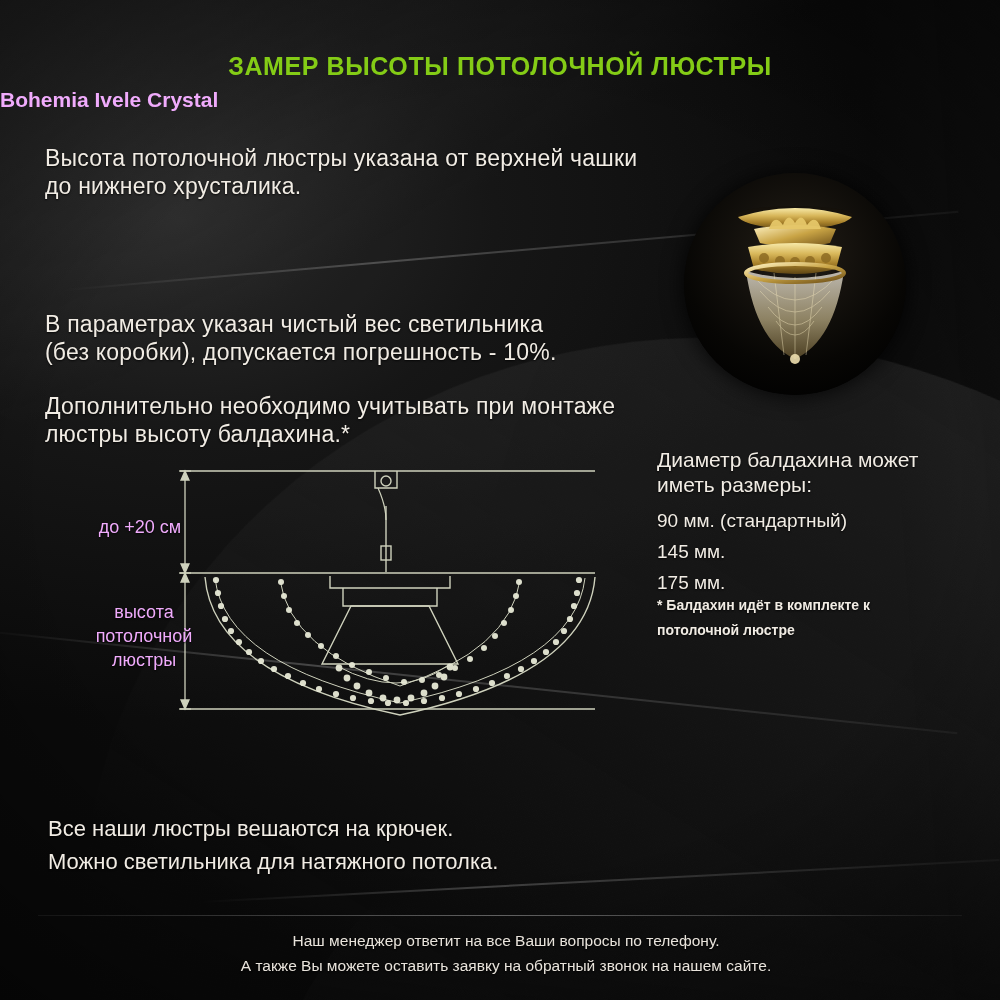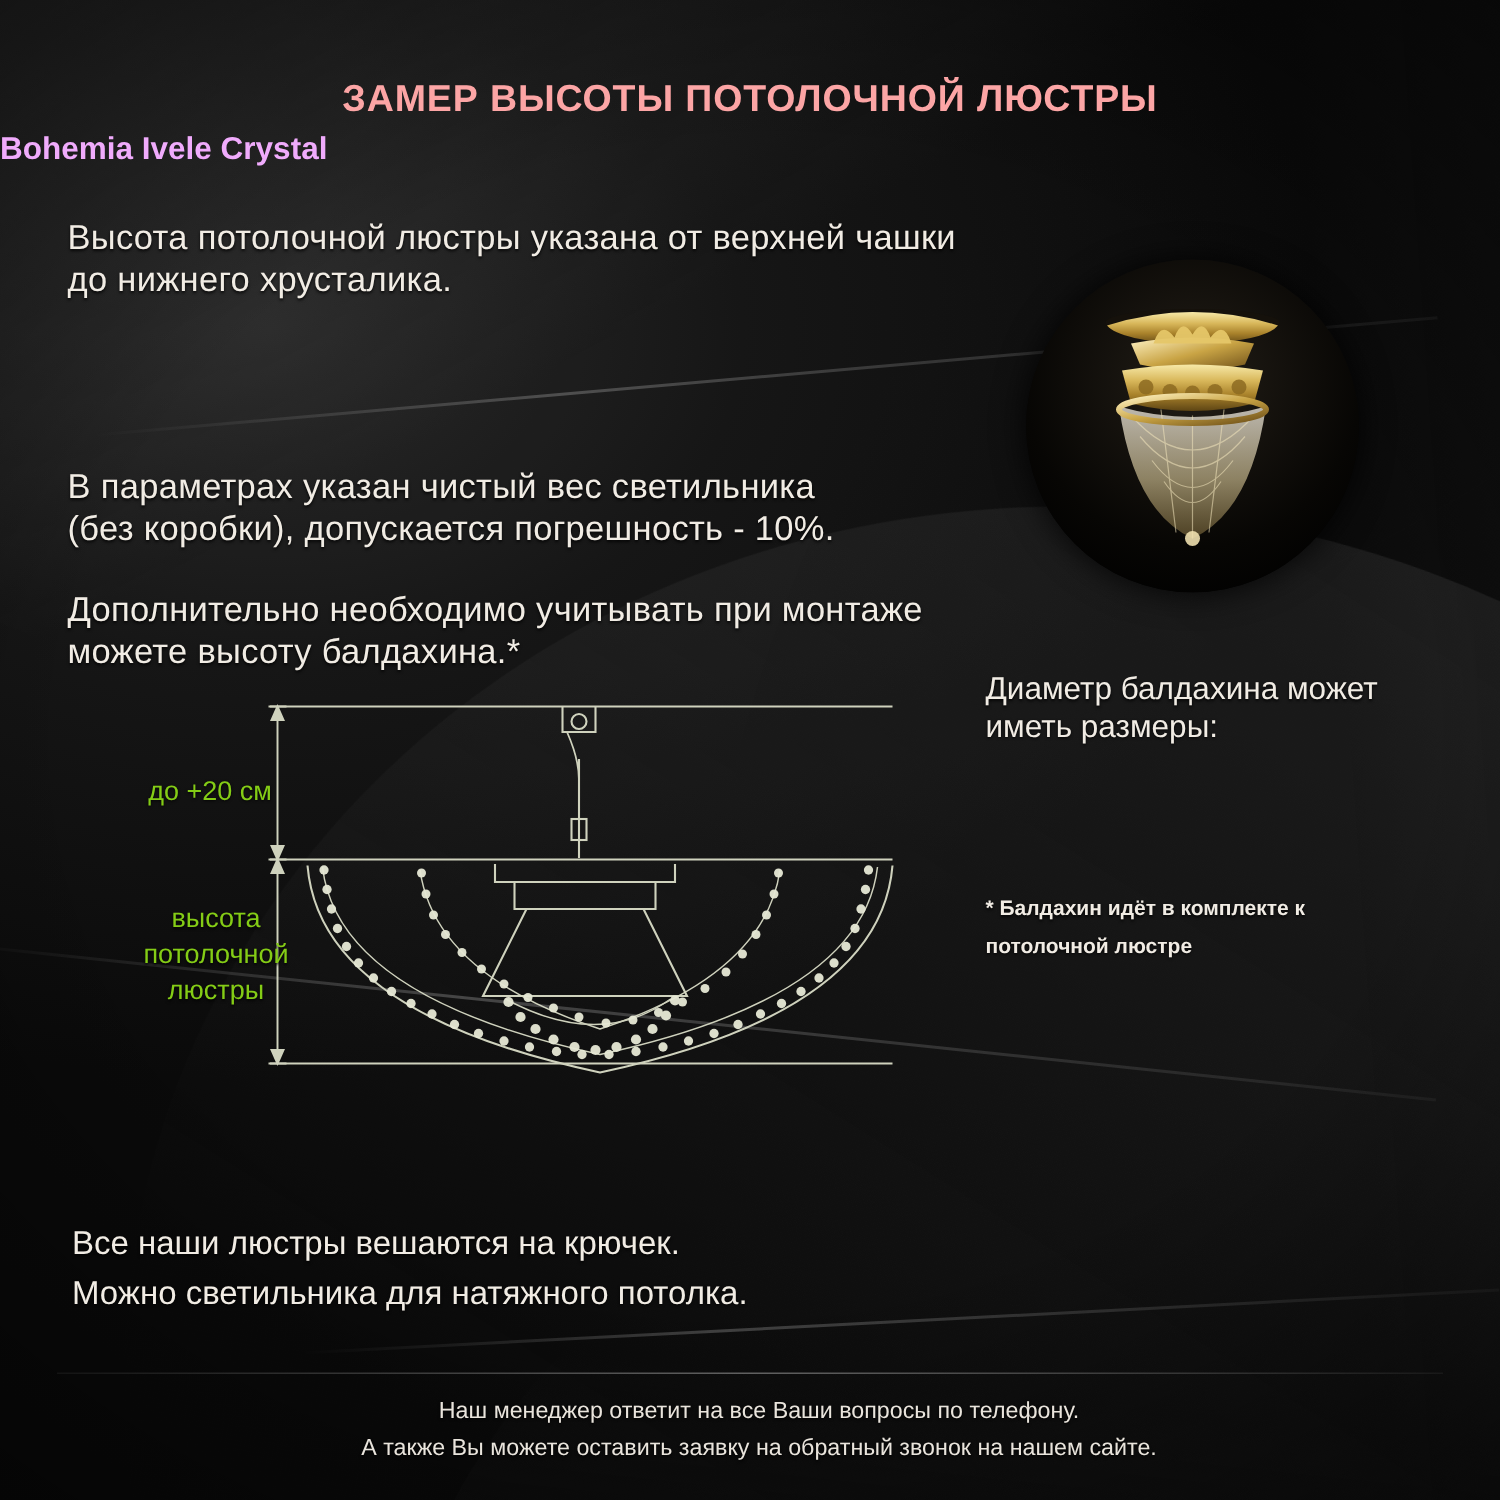--- a/index.html
+++ b/index.html
@@ -67,21 +67,21 @@
     background: radial-gradient(ellipse 900px 760px at 50% 48%, rgba(0,0,0,0) 50%, rgba(0,0,0,0.65) 100%);
   }
 
   
   .content { position: absolute; inset: 0; }
 
   .title {
     position: absolute;
     left: 0; right: 0; top: 52px;
     text-align: center;
-    color: #fca5a5;
+    color: #84cc16;
     font-size: 25px;
     font-weight: bold;
     letter-spacing: 0.6px;
   }
   .subtitle {
     position: absolute;
     left: 0; right: 0; top: 88px;
     text-align: left;
     color: #f0abfc;
     font-size: 21px;
@@ -124,21 +124,21 @@
     text-shadow: 0 1px 2px rgba(0,0,0,0.8);
   }
   .r1 { left: 657px; top: 447px; }
   .r2 { left: 657px; top: 505px; font-size: 19px; line-height: 31px; }
   .r3 { left: 657px; top: 593px; font-weight: bold; font-size: 14px; line-height: 25px; }
 
   
   .diagram { position: absolute; left: 75px; top: 460px; width: 545px; height: 275px; }
   .dlabel {
     position: absolute;
-    color: #84cc16;
+    color: #f0abfc;
     font-size: 18px;
     line-height: 24px;
     text-align: center;
     white-space: pre-line;
     text-shadow: 0 1px 2px rgba(0,0,0,0.8);
   }
   .dl-top { left: 0px; top: 55px; width: 130px; }
   .dl-bottom { left: 8px; top: 140px; width: 122px; }
 
   
@@ -187,21 +187,21 @@
   <div class="content">
 
     <div class="title">ЗАМЕР ВЫСОТЫ ПОТОЛОЧНОЙ ЛЮСТРЫ</div>
     <div class="subtitle">Bohemia Ivele Crystal</div>
 
     <div class="para p1">Высота потолочной люстры указана от верхней чашки
 до нижнего хрусталика.</div>
     <div class="para p3">В параметрах указан чистый вес светильника
 (без коробки), допускается погрешность - 10%.</div>
     <div class="para p4">Дополнительно необходимо учитывать при монтаже
-можете  высоту балдахина.*</div>
+люстры  высоту балдахина.*</div>
 
     <div class="photo">
       <svg width="222" height="222" viewBox="0 0 222 222">
         <defs>
           <radialGradient id="bgp" cx="50%" cy="36%" r="72%">
             <stop offset="0%" stop-color="#231e17"></stop>
             <stop offset="70%" stop-color="#070604"></stop>
             <stop offset="100%" stop-color="#000"></stop>
           </radialGradient>
           <linearGradient id="gold" x1="0" y1="0" x2="0" y2="1">
@@ -249,20 +249,23 @@
           <path d="M132 100 L122 182"></path>
         </g>
 
         <ellipse cx="111" cy="100" rx="49" ry="9" fill="none" stroke="url(#gold2)" stroke-width="4"></ellipse>
         <circle cx="111" cy="186" r="5" fill="#efe0af" opacity="0.9"></circle>
       </svg>
     </div>
 
     <div class="rtext r1">Диаметр балдахина может
 иметь размеры:</div>
+    <div class="rtext r2">90 мм. (стандартный)
+145 мм.
+175 мм.</div>
     <div class="rtext r3">* Балдахин идёт в комплекте к
 потолочной люстре</div>
 
     <div class="diagram">
       <svg width="545" height="275" viewBox="0 0 545 275">
         <g stroke="#cfd2bd" fill="none" stroke-width="1.4">
 
           <line x1="105" y1="11" x2="520" y2="11"></line>
 
           <path d="M300 11 L300 28 L322 28 L322 11"></path>

